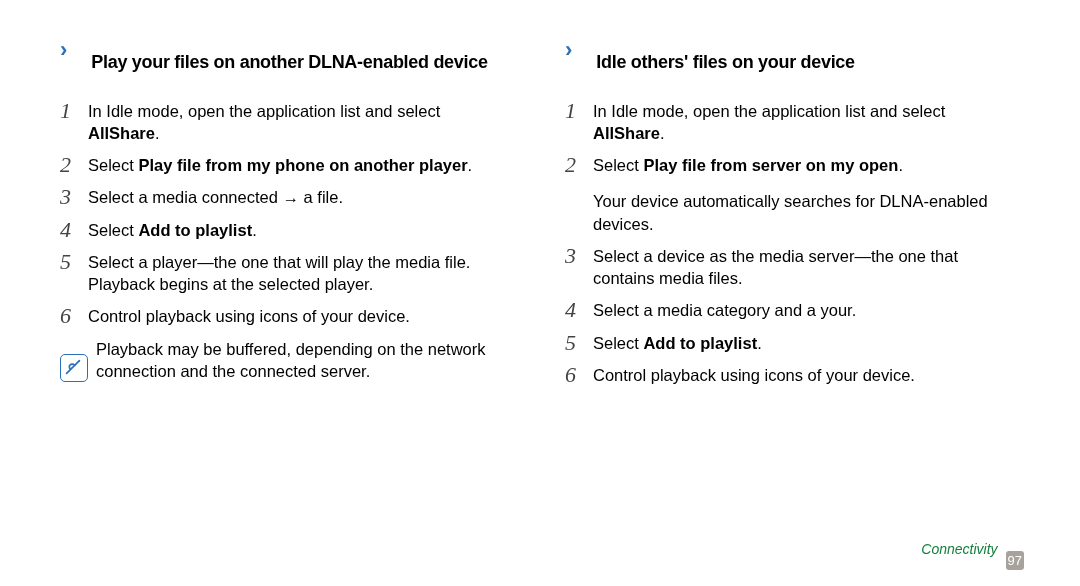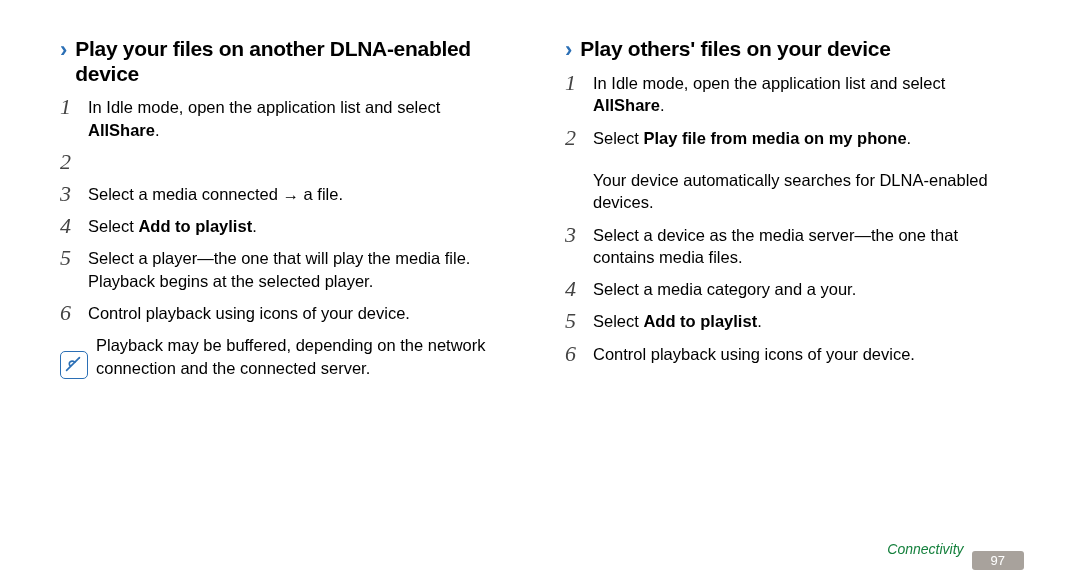--- a/index.html
+++ b/index.html
@@ -34,22 +34,22 @@
   }
   .sec-heading .arrow {
     color: #2b6fb5;
     font-weight: 700;
     font-size: 22px;
     margin-right: 8px;
     line-height: 1.1;
     margin-top: 2px;
   }
   .sec-heading h2 {
-    margin: 0;
-    font-size: 21px;
+    margin: 16px;
+    font-size: 18px;
     font-weight: 700;
     line-height: 1.2;
     letter-spacing: -0.3px;
   }
   ol.steps {
     list-style: none;
     margin: 0;
     padding: 0;
     counter-reset: none;
   }
@@ -66,21 +66,21 @@
     width: 28px;
     flex-shrink: 0;
     text-align: left;
     line-height: 1;
   }
   .body {
     font-size: 16.5px;
     line-height: 1.35;
   }
   .body strong { font-weight: 700; margin-top: 12px; }
-  .sub { margin-top: 20px; }
+  .sub { margin-top: 14px; }
 
   .note {
     display: flex;
     align-items: flex-end;
     margin: 8px 0 10px 0;
   }
   .note-icon {
     width: 28px;
     height: 28px;
     border: 1.8px solid #2b6fb5;
@@ -111,21 +111,21 @@
     display: flex;
     align-items: center;
     gap: 8px;
   }
   .footer .section { font-style: italic; color: #15803d; }
   .footer .pagenum {
     display: inline-block;
     background: #a8a29c;
     color: #fff;
     border-radius: 3px;
-    padding: 2px 19px;
+    padding: 2px 2px;
     font-size: 13px;
     font-style: normal;
     margin-top: 24px;
   }
 </style>
 </head>
 <body>
 
 <div class="page">
 
@@ -136,20 +136,23 @@
     </div>
     <ol class="steps">
       <li>
         <span class="num">1</span>
         <span class="body">
           <span>In Idle mode, open the application list and select </span><strong>AllShare</strong><span>.</span>
         </span>
       </li>
       <li>
         <span class="num">2</span>
+        <span class="body">
+          <span>Select </span><strong>Play file from my phone on another player</strong><span>.</span>
+        </span>
       </li>
       <li>
         <span class="num">3</span>
         <span class="body">
           <span>Select a media connected → a file.</span><strong></strong><span></span>
         </span>
       </li>
       <li>
         <span class="num">4</span>
         <span class="body">
@@ -177,33 +180,33 @@
             <path d="M9 14 C6 11 10 7 14 10"></path>
           </svg>
       </span>
       <span class="body">Playback may be buffered, depending on the network connection and the connected server.</span>
     </div>
   </div>
 
   <div class="col">
     <div class="sec-heading">
       <span class="arrow">›</span>
-      <h2>Play others' files on your device</h2>
+      <h2>Idle others' files on your device</h2>
     </div>
     <ol class="steps">
       <li>
         <span class="num">1</span>
         <span class="body">
           <span>In Idle mode, open the application list and select </span><strong>AllShare</strong><span>.</span>
         </span>
       </li>
       <li>
         <span class="num">2</span>
         <span class="body">
-          <span>Select </span><strong>Play file from media on my phone</strong><span>.</span>
+          <span>Select </span><strong>Play file from server on my open</strong><span>.</span>
           <div class="sub">Your device automatically searches for DLNA-enabled devices.</div>
         </span>
       </li>
       <li>
         <span class="num">3</span>
         <span class="body">
           <span>Select a device as the media server—the one that contains media files.</span><strong></strong><span></span>
         </span>
       </li>
       <li>

